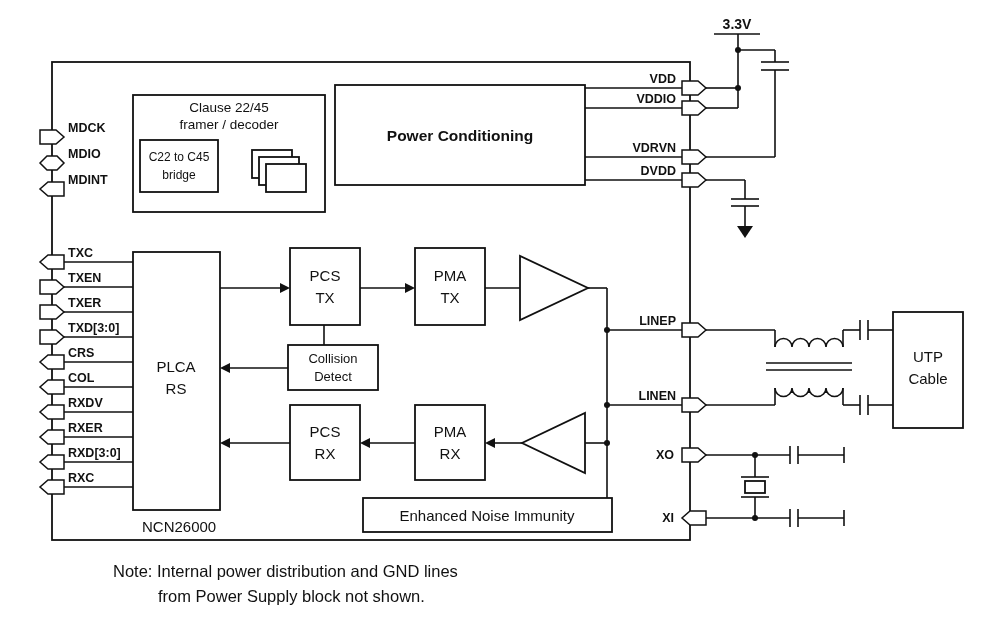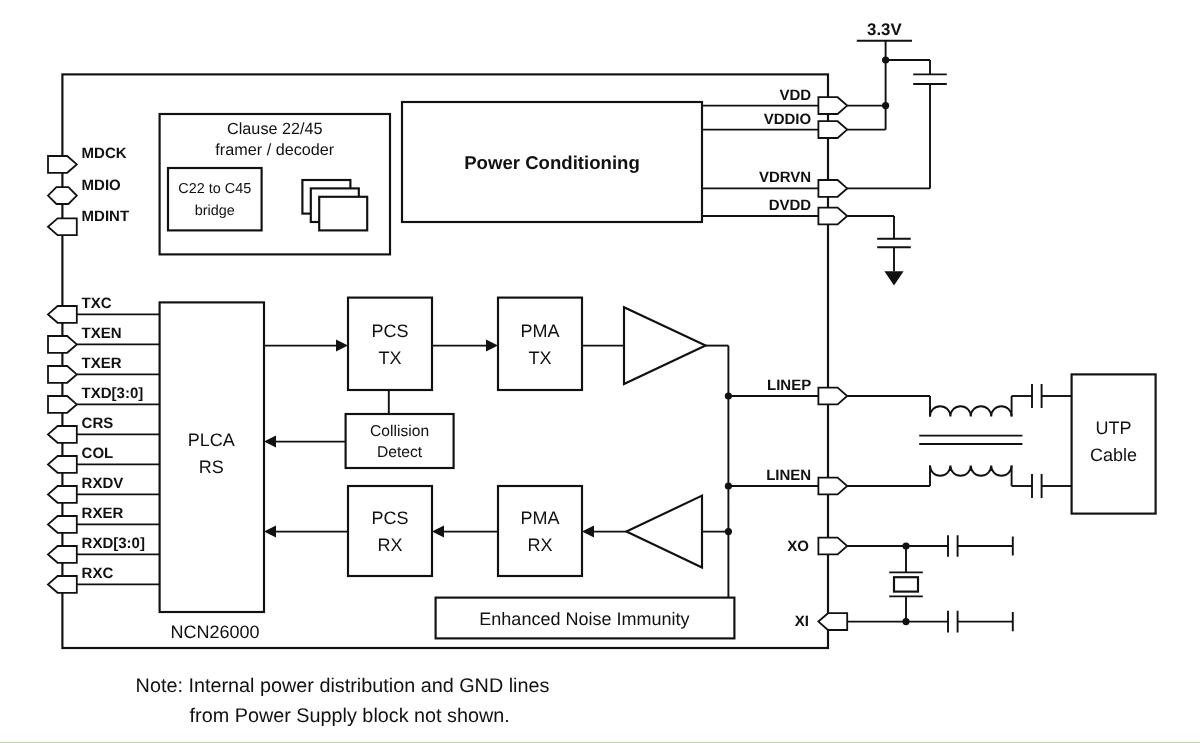--- a/index.html
+++ b/index.html
@@ -1,16 +1,16 @@
 <!DOCTYPE html>
 <html><head>
 <meta charset="utf-8">
 <style>
   html,body { margin:0; padding:0; background:#ffffff; }
-  .stage { position:relative; width:1000px; height:619px; background:#4d7c0f;
+  .stage { position:relative; width:1000px; height:619px; background:#e5e5e5;
            font-family:"Liberation Sans", sans-serif; }
   svg { display:block; }
   svg text { font-family:"Liberation Sans", sans-serif; fill:#111111; }
   .w   { stroke:#111111; stroke-width:1.6; fill:none; }
   .bx  { fill:#ffffff; stroke:#111111; stroke-width:1.8; }
   .pin { fill:#ffffff; stroke:#111111; stroke-width:1.5; }
   .dot { fill:#111111; stroke:none; }
   .ah  { fill:#111111; stroke:none; }
   .pl  { font-size:12.5px; font-weight:700; }
   .ttl { font-size:13.5px; }

